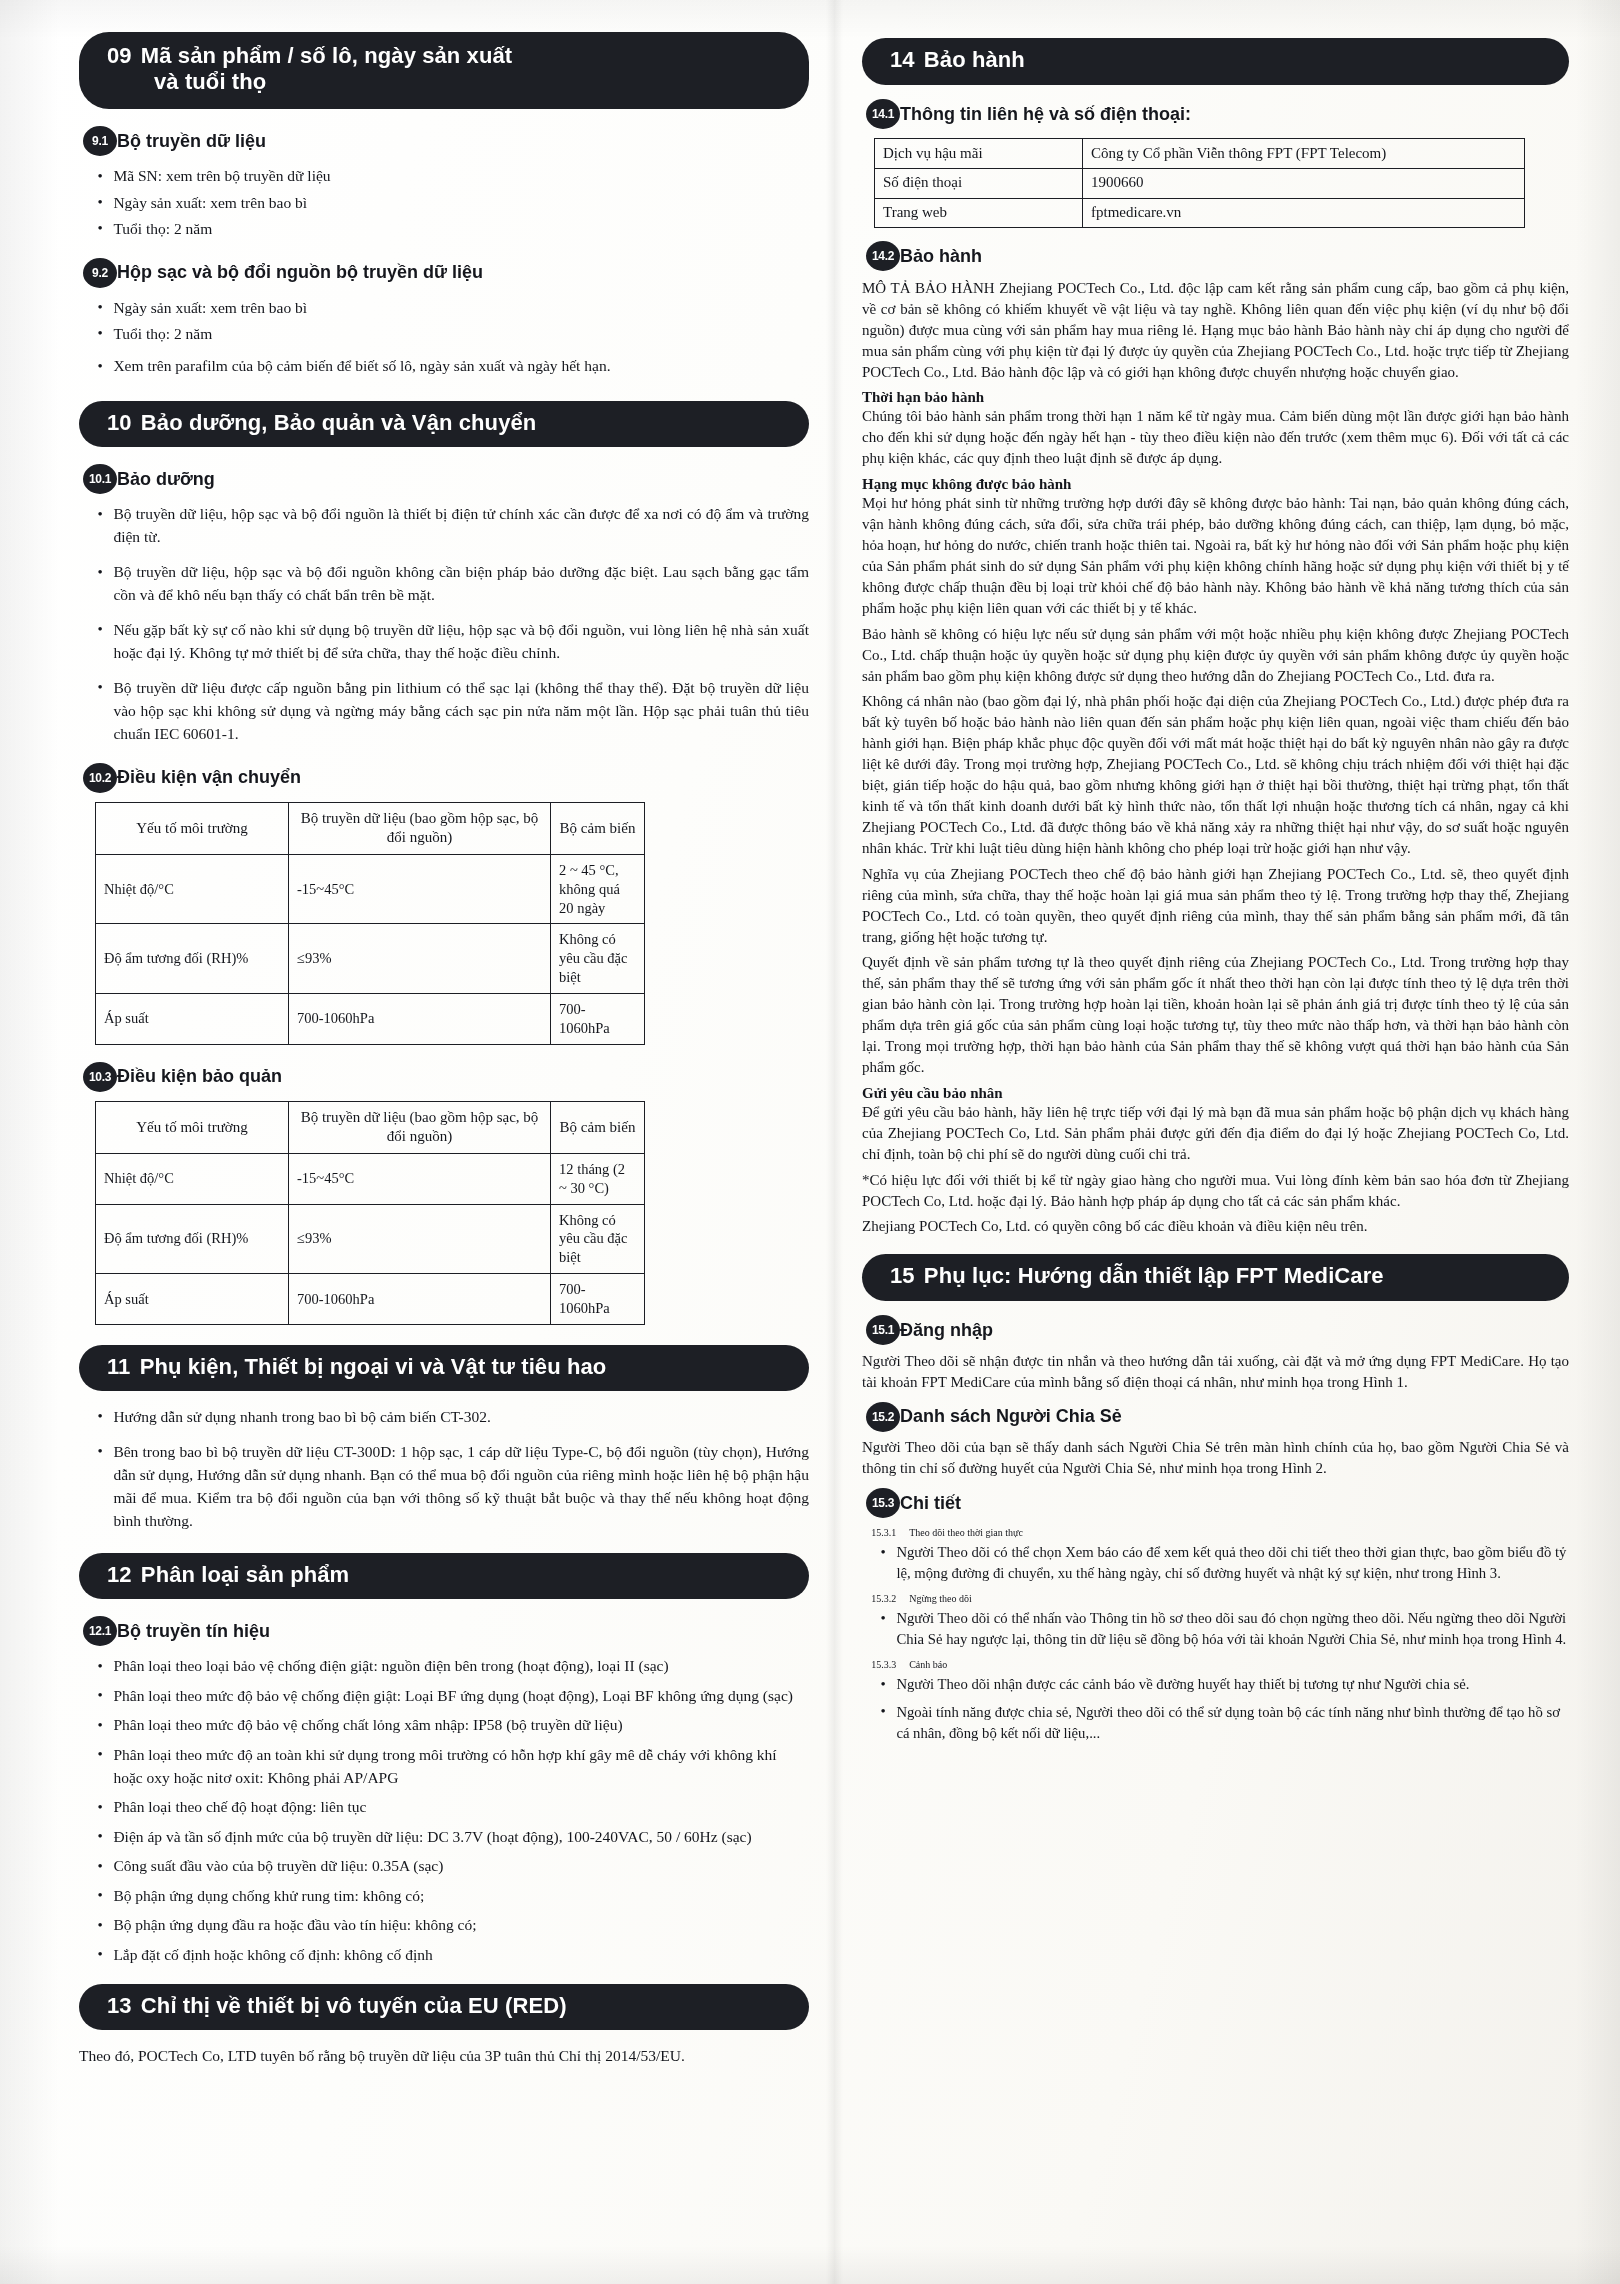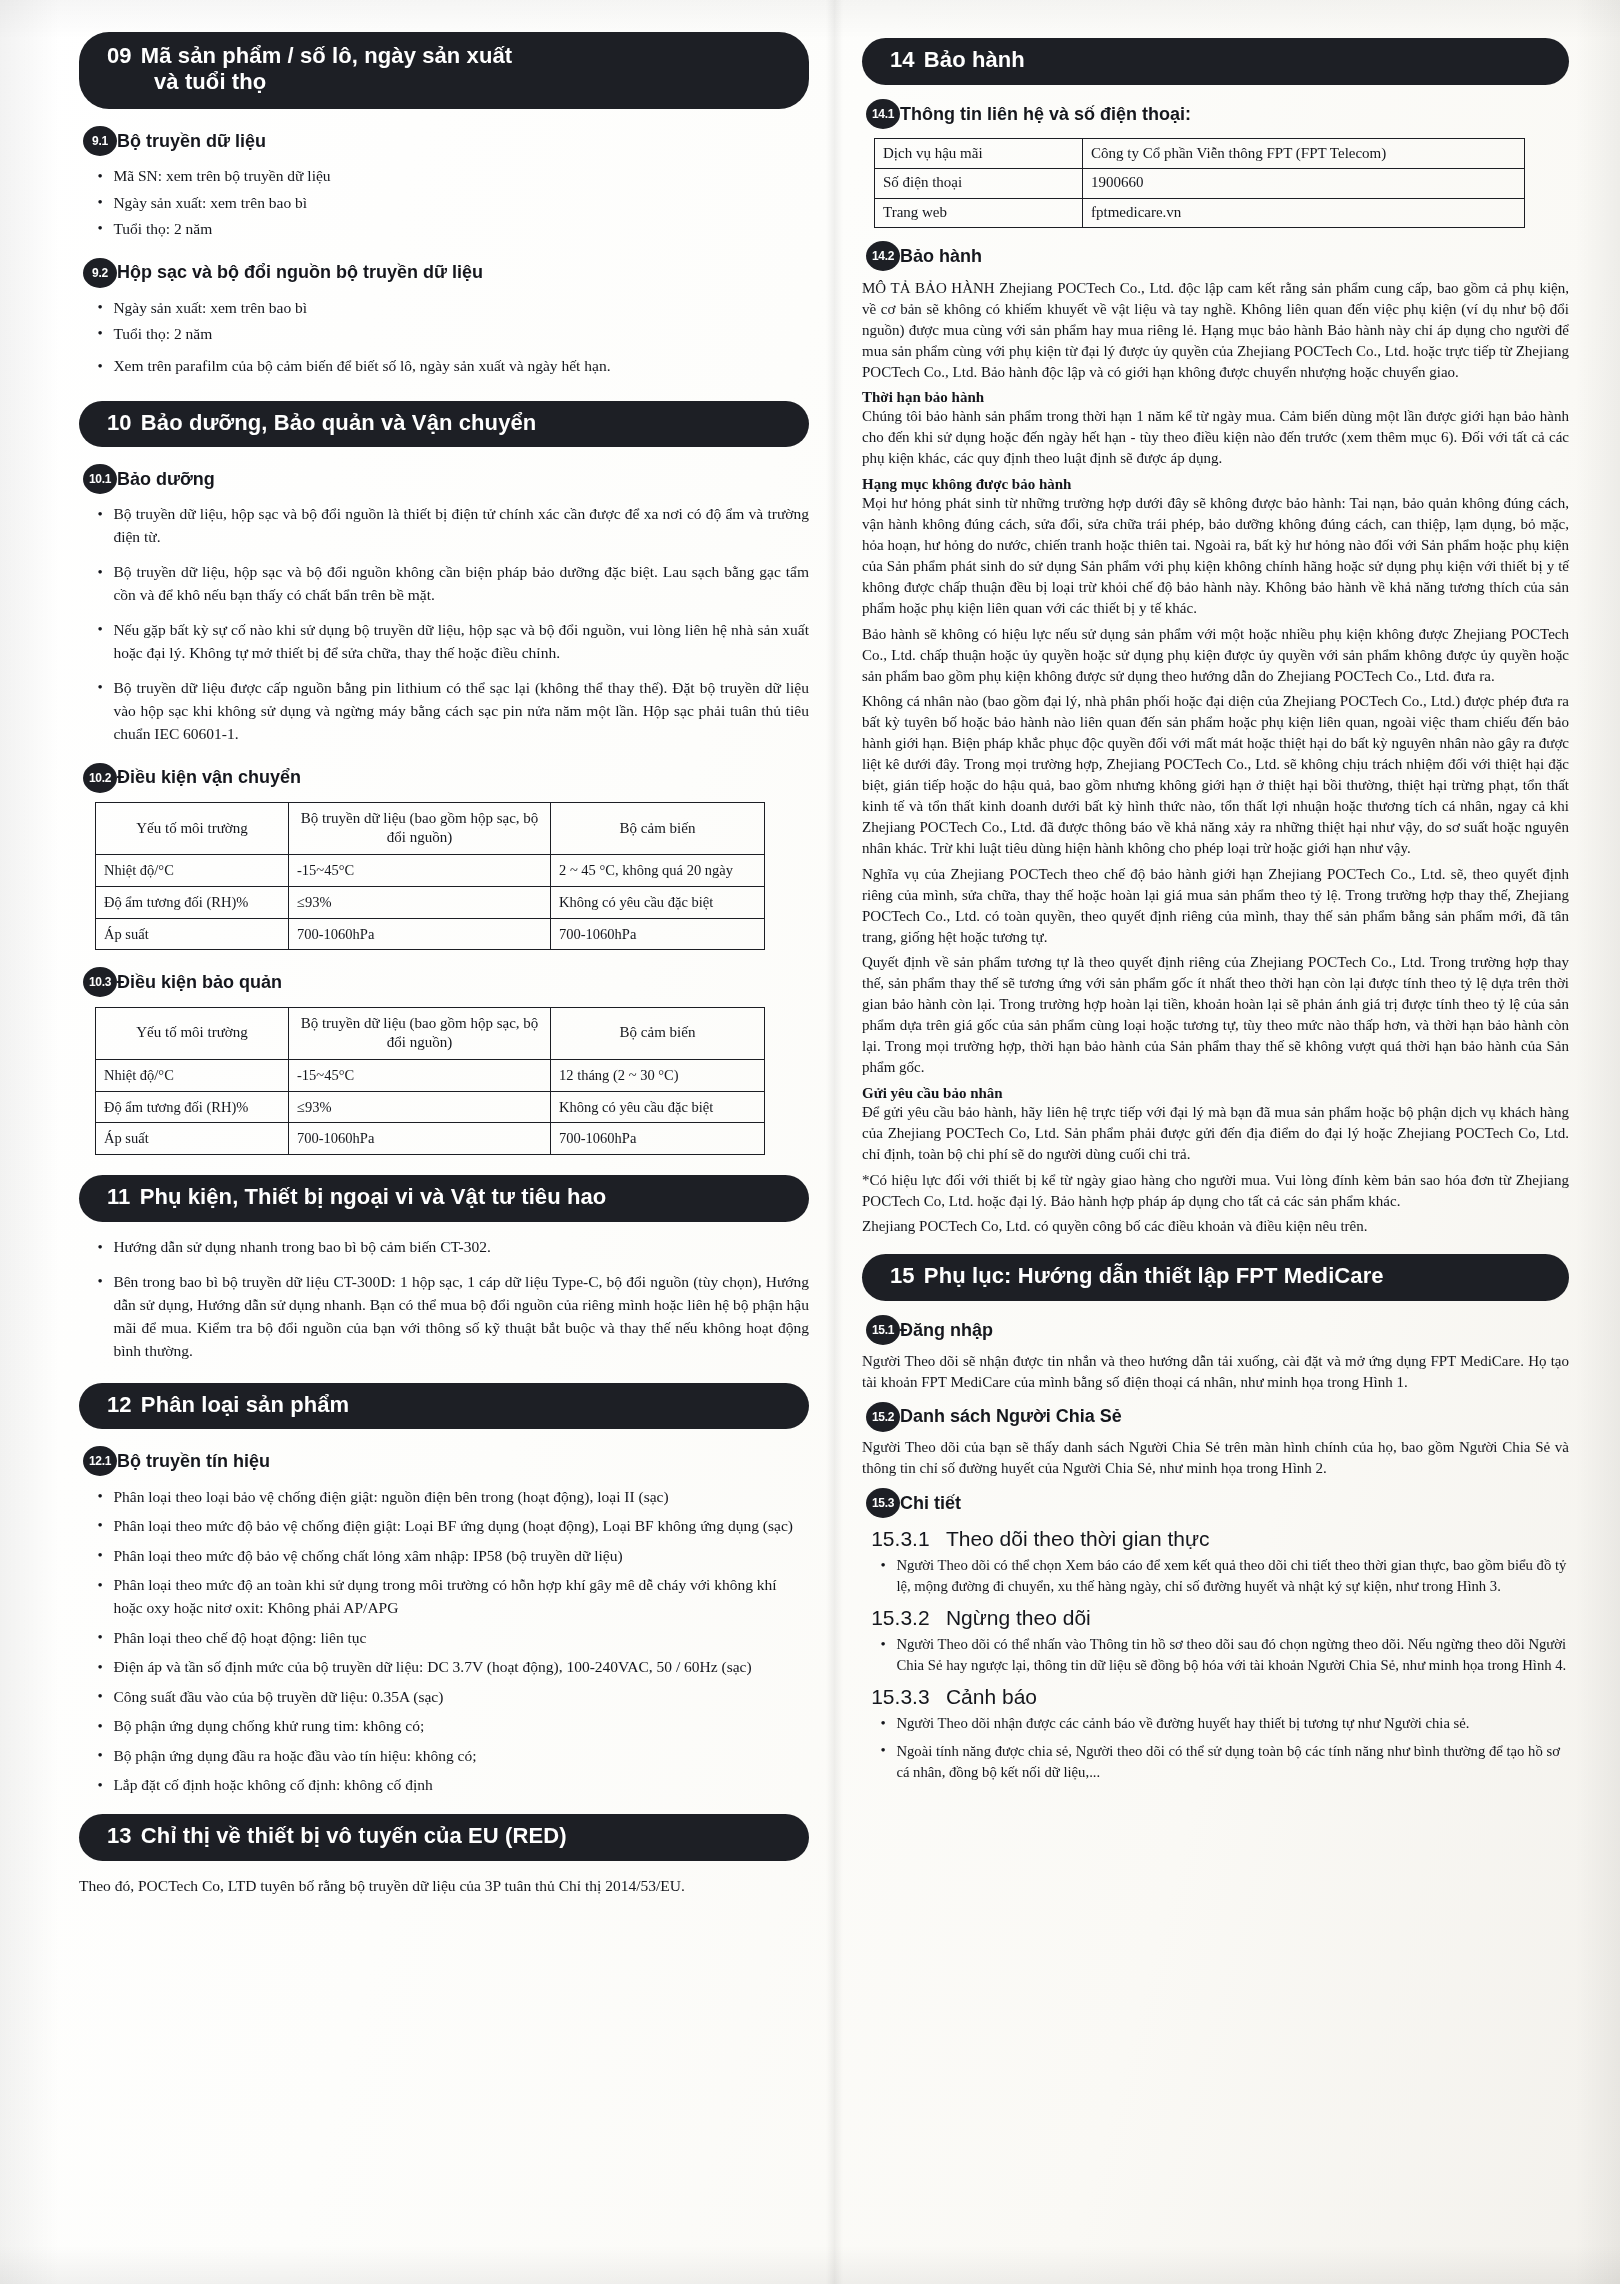--- a/index.html
+++ b/index.html
@@ -147,21 +147,21 @@
     top: -0.7px;
     font-size: 15px;
   }
   ul.tight > li { margin-bottom: 3.3px; }
   ul.loose > li { margin-bottom: 12px; text-align: justify; }
 
   
   .tbl-wrap { margin: 8px 0 12px 16px; }
   table.grid {
     border-collapse: collapse;
-    width: 670px;
+    width: 550px;
     font-size: 14.5px;
   }
   table.grid td, table.grid th {
     border: 1.1px solid #1c1e24;
     padding: 6px 8px;
     vertical-align: middle;
     font-weight: normal;
     line-height: 1.3;
   }
   table.grid th {
@@ -187,23 +187,23 @@
   .rc p.body { font-size: 15px; line-height: 1.40; margin-bottom: 4.6px; }
   .rc .lead {
     font-weight: bold;
     font-size: 15px;
     margin-top: 6.6px;
     display: block;
   }
   .rc ul.bullets > li { font-size: 14.7px; line-height: 1.42; }
 
   .sub-num {
-    font-size: 21px;
+    font-size: 10px;
     margin: 9.2px 0 4px 9.2px;
-    font-family: Liberation Sans, sans-serif;
+    font-family: Liberation Serif, serif;
   }
   .indent-1 { margin-left: 39px; }
   .clip-bottom {
     max-height: 79px;
     overflow: hidden;
   }
 </style>
 </head>
 <body>
 

